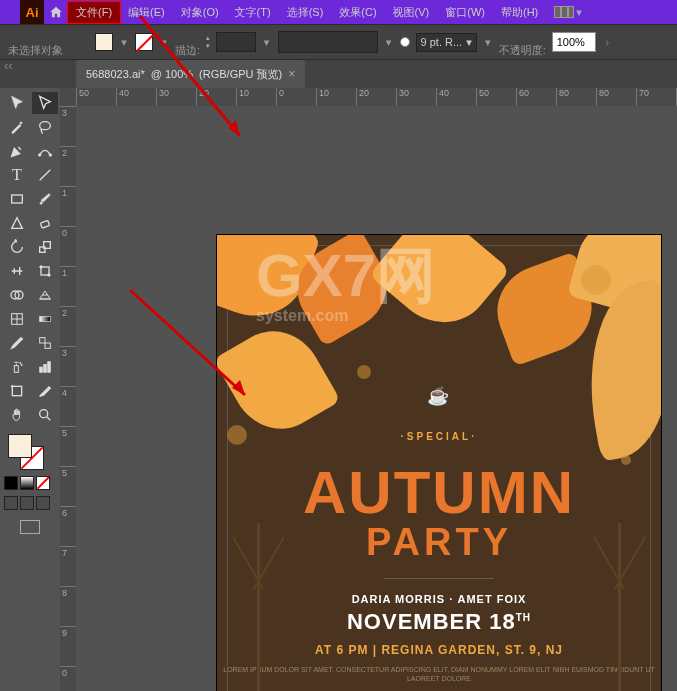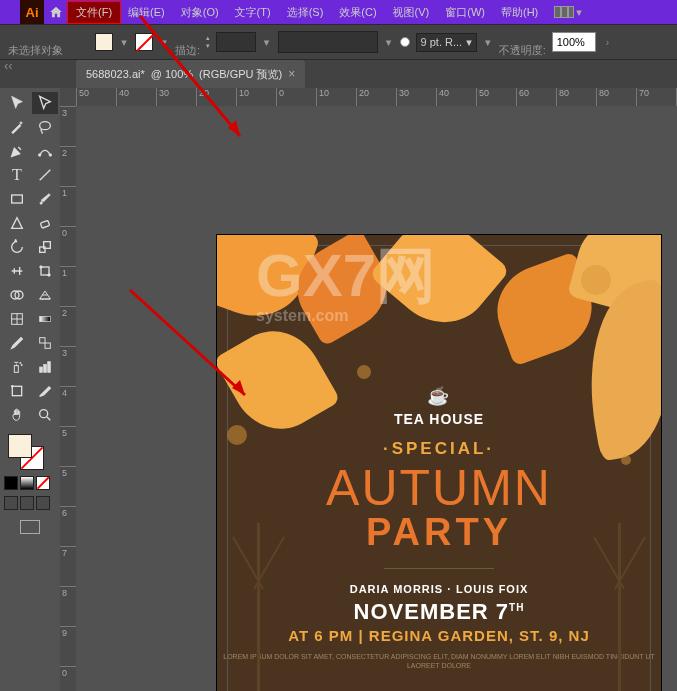--- a/index.html
+++ b/index.html
@@ -79,28 +79,28 @@
 .dot.d3 { width: 14px; height: 14px; top: 130px; left: 140px; }
 .dot.d4 { width: 10px; height: 10px; top: 220px; right: 30px; }
 .tree { position: absolute; bottom: 0; width: 3px; height: 180px; background: #5c4226; }
 .tree.t1 { left: 40px; } .tree.t2 { right: 40px; }
 .tree::before, .tree::after { content: ''; position: absolute; width: 2px; height: 60px; background: #5c4226; top: 10px; }
 .tree::before { transform: rotate(-30deg); left: -10px; }
 .tree::after { transform: rotate(30deg); right: -10px; }
 
 .brand-ic { margin-top: 150px; color: #fff; font-size: 18px; }
 .brand { color: #fff; font-size: 14px; font-weight: bold; letter-spacing: 1px; margin-top: 4px; }
-.special { color: #f0a840; font-size: 17px; letter-spacing: 3px; margin-top: 12px; font-weight: bold; }
-.autumn { color: #e8762c; font-size: 50px; font-weight: 400; letter-spacing: 2px; margin-top: 0; font-family: Impact, sans-serif; }
+.special { color: #f0a840; font-size: 10px; letter-spacing: 3px; margin-top: 24px; font-weight: bold; }
+.autumn { color: #e8762c; font-size: 60px; font-weight: 700; letter-spacing: 2px; margin-top: 16px; font-family: Impact, sans-serif; }
 .party { color: #e8762c; font-size: 38px; font-weight: 900; letter-spacing: 4px; font-family: Impact, sans-serif; margin-top: -6px; }
 .divline { width: 110px; height: 1px; background: #6b5a3d; margin: 14px auto; }
 .names { color: #fff; font-size: 11px; font-weight: bold; letter-spacing: 1px; }
 .date { color: #fff; font-size: 22px; font-weight: bold; letter-spacing: 1px; margin-top: 4px; }
 .date sup { font-size: 10px; }
-.venue { color: #f0a840; font-size: 15px; letter-spacing: 1px; margin-top: 2px; font-weight: bold; }
+.venue { color: #f0a840; font-size: 12px; letter-spacing: 1px; margin-top: 8px; font-weight: bold; }
 .lorem { color: #9c8863; font-size: 7px; margin-top: 8px; line-height: 1.3; }
 
 
 .wm { position: absolute; top: 130px; left: 180px; font-size: 60px; font-weight: bold; color: rgba(255,255,255,0.35); font-family: Arial; z-index: 50; }
 .wm .sub { font-size: 16px; display: block; margin-top: -10px; color: rgba(255,255,255,0.3); }
 
 
 .arrow { position: absolute; z-index: 60; }
 .arrow svg { overflow: visible; }
 </style>
@@ -403,27 +403,26 @@
           <div class="leaf o5"></div>
           <div class="leaf o6"></div>
           <div class="leaf o7"></div>
           <div class="dot d1"></div>
           <div class="dot d2"></div>
           <div class="dot d3"></div>
           <div class="dot d4"></div>
           <div class="tree t1"></div>
           <div class="tree t2"></div>
           <div class="brand-ic">☕</div>
-          <div class="brand">TEA HOUSE</div>
           <div class="special">·SPECIAL·</div>
           <div class="autumn">AUTUMN</div>
           <div class="party">PARTY</div>
           <div class="divline"></div>
-          <div class="names">DARIA MORRIS · LOUIS FOIX</div>
-          <div class="date"><span>NOVEMBER 7</span><sup>TH</sup></div>
+          <div class="names">DARIA MORRIS · AMET FOIX</div>
+          <div class="date"><span>NOVEMBER 18</span><sup>TH</sup></div>
           <div class="venue">AT 6 PM | REGINA GARDEN, ST. 9, NJ</div>
           <div class="lorem">LOREM IPSUM DOLOR SIT AMET, CONSECTETUR ADIPISCING ELIT, DIAM NONUMMY LOREM ELIT NIBH EUISMOD TINCIDUNT UT LAOREET DOLORE</div>
         </div>
       </div>
 
       <div class="wm">
         <span>GX7网</span>
         <span class="sub">system.com</span>
       </div>
     </div>

